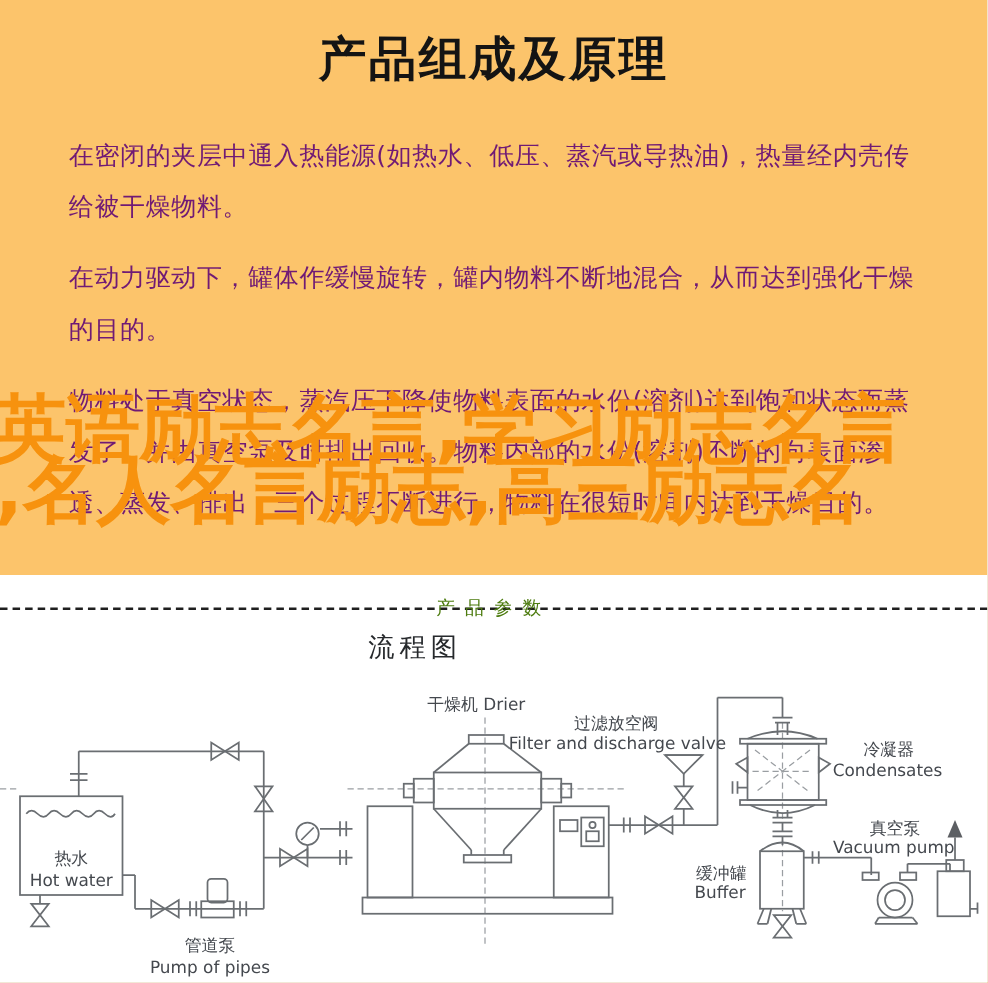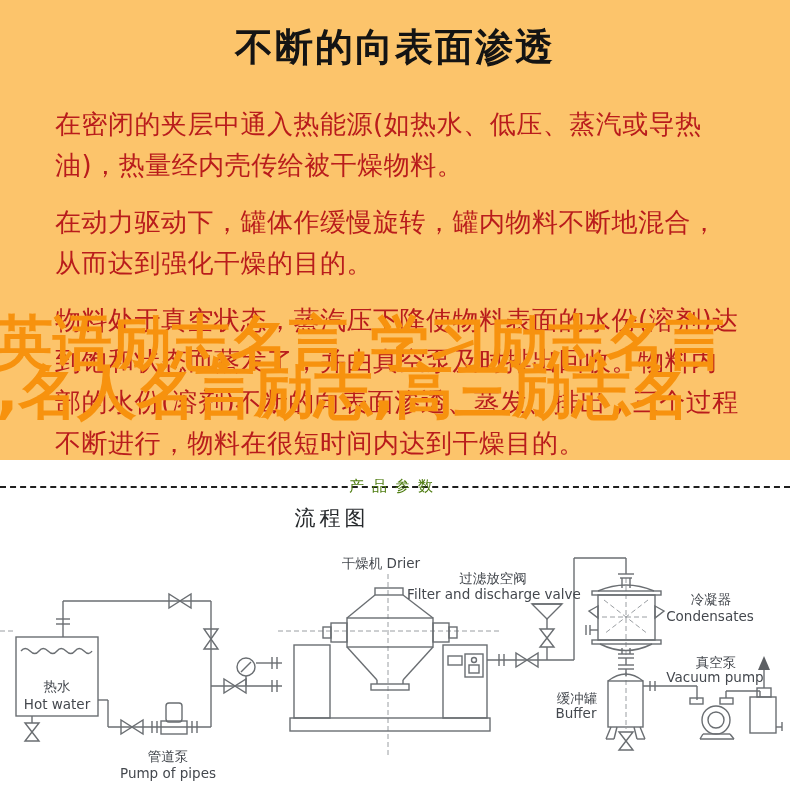--- a/index.html
+++ b/index.html
@@ -21,24 +21,24 @@
   .hero-title{
     margin:22px 0 0 0;
     text-align:center;
     font-size:38px;
     font-weight:700;
     letter-spacing:2px;
     color:#141414;
   }
   .hero-para{
     margin:16px 48px 0 55px;
-    font-size:26px;
+    font-size:20px;
     line-height:41px;
     letter-spacing:0.5px;
-    color:#b91c1c;
+    color:#701a75;
   }
   .hero-para.first{margin-top:31px;}
   
   .watermark{position:absolute;left:0;top:0;width:686px;height:500px;z-index:2;pointer-events:none;text-align:right;}
   .wm-line{
     position:absolute;
     white-space:nowrap;
     font-size:59px;
     font-weight:700;
     line-height:1;
@@ -78,21 +78,21 @@
   .diagram text{
     font-family:"DejaVu Sans","Liberation Sans",sans-serif;
   }
 </style>
 </head>
 <body>
 
 <div class="page">
 
   <div class="hero">
-    <h1 class="hero-title">不断的向表面渗透</h1>
+    <h1 class="hero-title">产品组成及原理</h1>
     <p class="hero-para first">在密闭的夹层中通入热能源(如热水、低压、蒸汽或导热油)，热量经内壳传给被干燥物料。</p>
     <p class="hero-para">在动力驱动下，罐体作缓慢旋转，罐内物料不断地混合，从而达到强化干燥的目的。</p>
     <p class="hero-para">物料处于真空状态，蒸汽压下降使物料表面的水份(溶剂)达到饱和状态而蒸发了，并由真空泵及时排出回收。物料内部的水份(溶剂)不断的向表面渗透、蒸发、排出，三个过程不断进行，物料在很短时间内达到干燥目的。</p>
   </div>
 
   <div class="watermark">
     <div class="wm-line wm-1">英语励志名言,学习励志名言</div>
     <div class="wm-line wm-2">,名人名言励志,高三励志名</div>
   </div>
 

